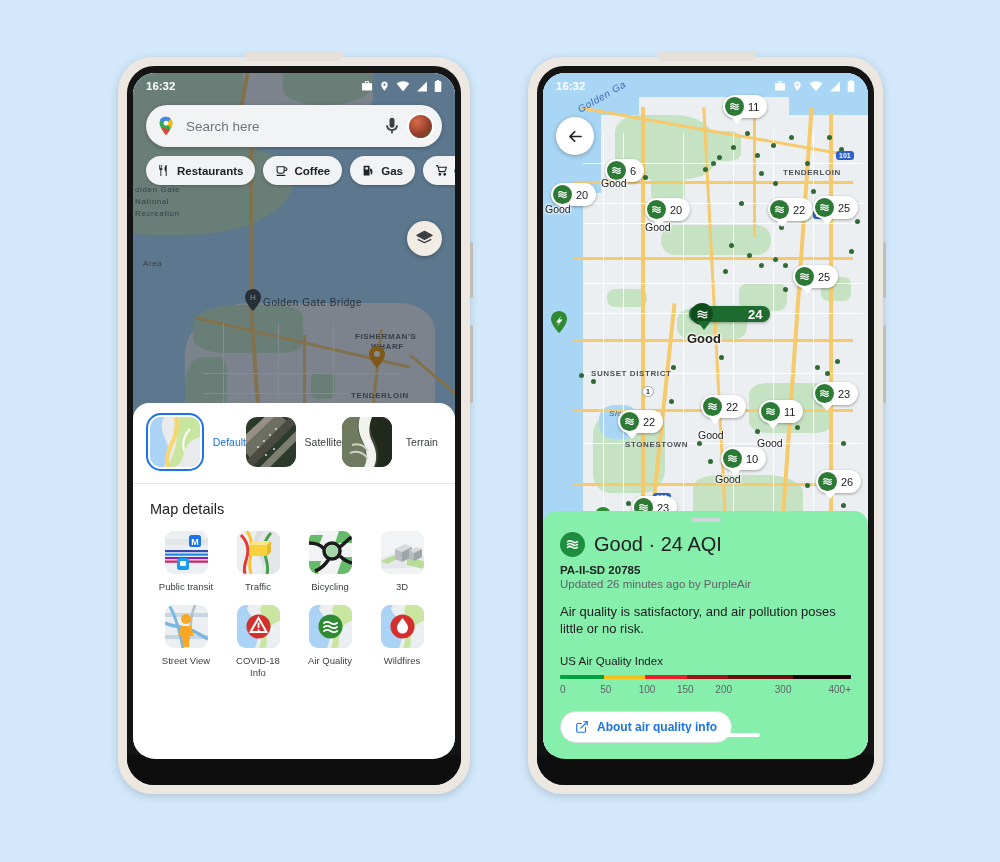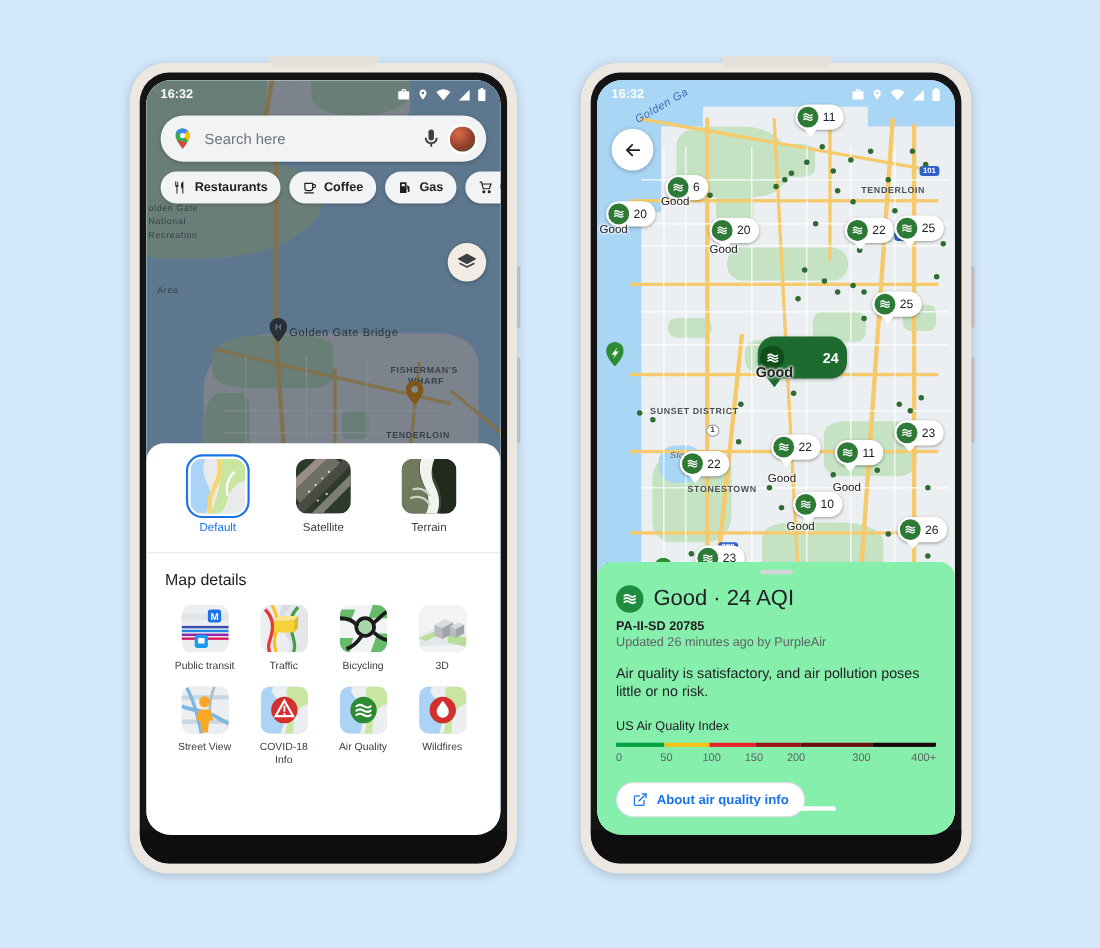--- a/index.html
+++ b/index.html
@@ -116,21 +116,21 @@
     padding: 0 17px; overflow: hidden;
   }
   .sheet-head {
     display: flex; align-items: center; justify-content: space-between;
     padding-top: 20px; padding-bottom: 4px;
   }
   .sheet-title { font-size: 14.5px; color: #202124; font-weight: normal; }
   .close-x { width: 22px; height: 22px; cursor: pointer; }
 
   .maptype-row { display: flex; gap: 0; padding: 14px 0 16px; }
-  .mt-item { width: 33.33%; display: flex; flex-direction: column; align-items: center; gap: 7px; justify-content: space-between; }
+  .mt-item { width: 33.33%; display: flex; flex-direction: row; align-items: center; gap: 7px; justify-content: space-between; }
   .mt-thumb {
     width: 50px; height: 50px; border-radius: 11px; overflow: hidden; position: relative;
   }
   .mt-item.selected .mt-thumb {
     outline: 2.5px solid #1a73e8; outline-offset: 2px; border-radius: 11px;
   }
   .mt-label { font-size: 10.5px; color: #3c4043; }
   .mt-item.selected .mt-label { color: #1a73e8; }
 
   .divider { height: 1px; background: #e4e6e8; margin: 0 -17px; }
@@ -770,21 +770,21 @@
                     <path d="M5 8c2.2-1.8 4.5-1.8 7 0s4.8 1.8 7 0"></path>
                     <path d="M5 12c2.2-1.8 4.5-1.8 7 0s4.8 1.8 7 0"></path>
                     <path d="M5 16c2.2-1.8 4.5-1.8 7 0s4.8 1.8 7 0"></path>
                   </svg>
                 </span>
                 <span class="aqi-num">25</span>
                 <span class="aqi-tail"></span>
               </div>
             </div>
           <div class="aqi-pin" style="left:146px;top:233px;">
-              <div class="aqi-bubble sel" style="height:38px;border-radius:15px;gap:35px;">
+              <div class="aqi-bubble sel" style="height:16px;border-radius:15px;gap:35px;">
                 <span class="aqi-dot" style="width:22px;height:22px;">
                   <svg width="15" height="15" viewBox="0 0 24 24" stroke="#fff" stroke-width="2.2" fill="none" stroke-linecap="round">
                     <path d="M5 8c2.2-1.8 4.5-1.8 7 0s4.8 1.8 7 0"></path>
                     <path d="M5 12c2.2-1.8 4.5-1.8 7 0s4.8 1.8 7 0"></path>
                     <path d="M5 16c2.2-1.8 4.5-1.8 7 0s4.8 1.8 7 0"></path>
                   </svg>
                 </span>
                 <span class="aqi-num">24</span>
                 <span class="aqi-tail" style="bottom:-8px;border-left-width:7px;border-right-width:7px;border-top-width:9px;"></span>
               </div>

